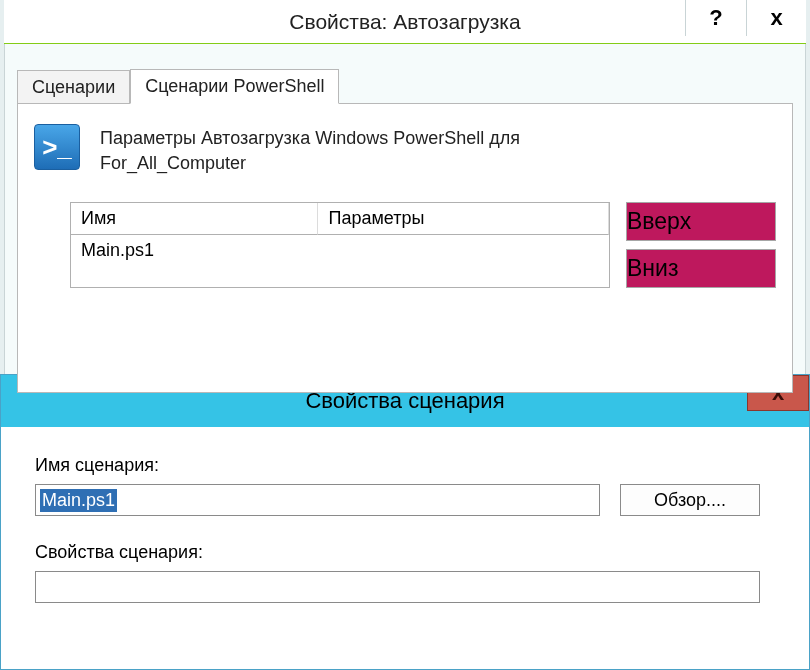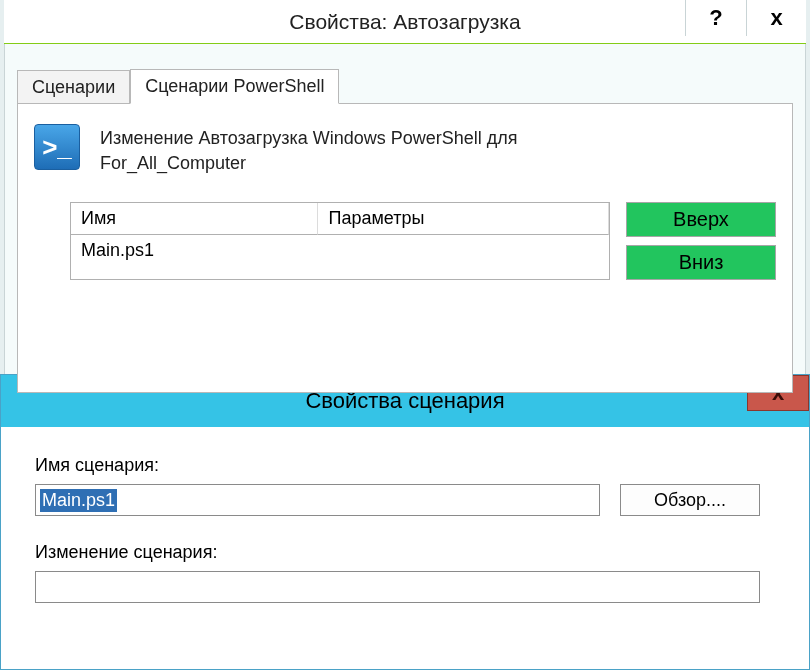--- a/index.html
+++ b/index.html
@@ -157,24 +157,23 @@
   .table-row .td {
     padding: 5px 10px;
     font-size: 18px;
   }
   .td-name { width: 46%; }
   .td-params { flex: 1; }
 
   .side-btns { display: flex; flex-direction: column; gap: 8px; width: 150px; }
   .win-btn {
     border: 1px solid #a6a6a6;
-    background: #22c55e;
+    background: #be185d;
     padding: 5px 0;
-    font-size: 20px;
-    text-align: center;
+    font-size: 23px;
     cursor: pointer;
   }
 
   
   .modal {
     position: absolute;
     left: 0;
     right: 0;
     top: 374px;
     bottom: 0;
@@ -272,21 +271,21 @@
     <div class="tabs">
       <div class="tab">Сценарии</div>
       <div class="tab active">Сценарии PowerShell</div>
     </div>
 
     <div class="tab-body">
 
       <div class="header-row">
         <div class="ps-icon">&gt;_</div>
         <div class="header-text">
-          <span>Изменение Автозагрузка Windows PowerShell для</span><br>
+          <span>Параметры Автозагрузка Windows PowerShell для</span><br>
           <span>For_All_Computer</span>
         </div>
       </div>
 
       <div class="scripts-area">
         <div class="table">
           <div class="table-head">
             <div class="th th-name">Имя</div>
             <div class="th th-params">Параметры</div>
           </div>
@@ -313,21 +312,21 @@
   <div class="modal-body">
 
     <div class="field-label">Имя сценария:</div>
     <div class="field-row">
       <div class="text-input selected">
         <span class="selected-text">Main.ps1</span>
       </div>
       <div class="browse-btn">Обзор....</div>
     </div>
 
-    <div class="field-label">Изменение сценария:</div>
+    <div class="field-label">Свойства сценария:</div>
     <div class="field-row">
       <div class="text-input">
         <span></span>
       </div>
     </div>
 
   </div>
 </div>
 
 </body></html>

